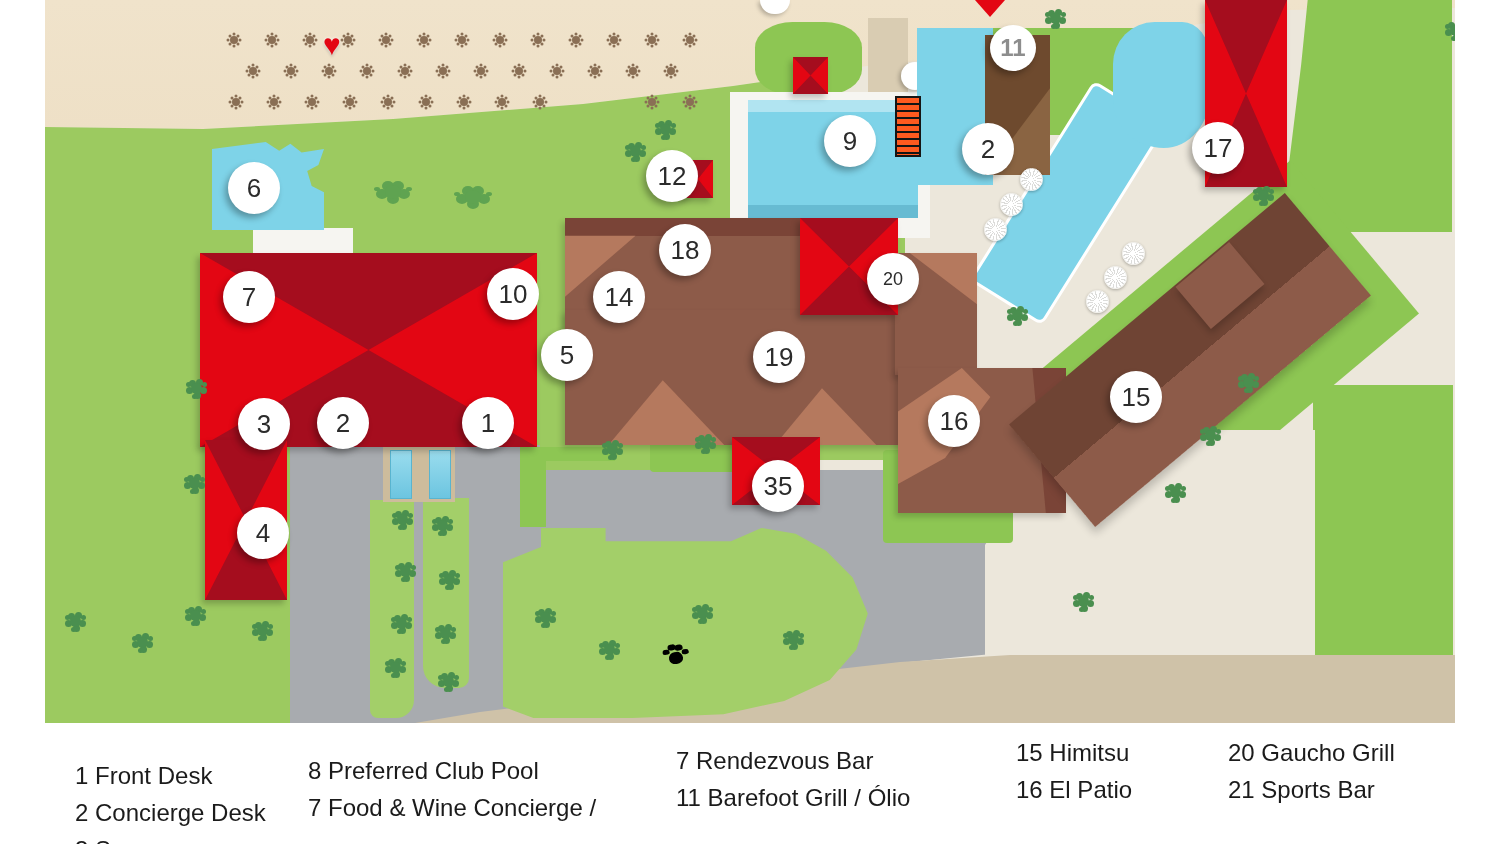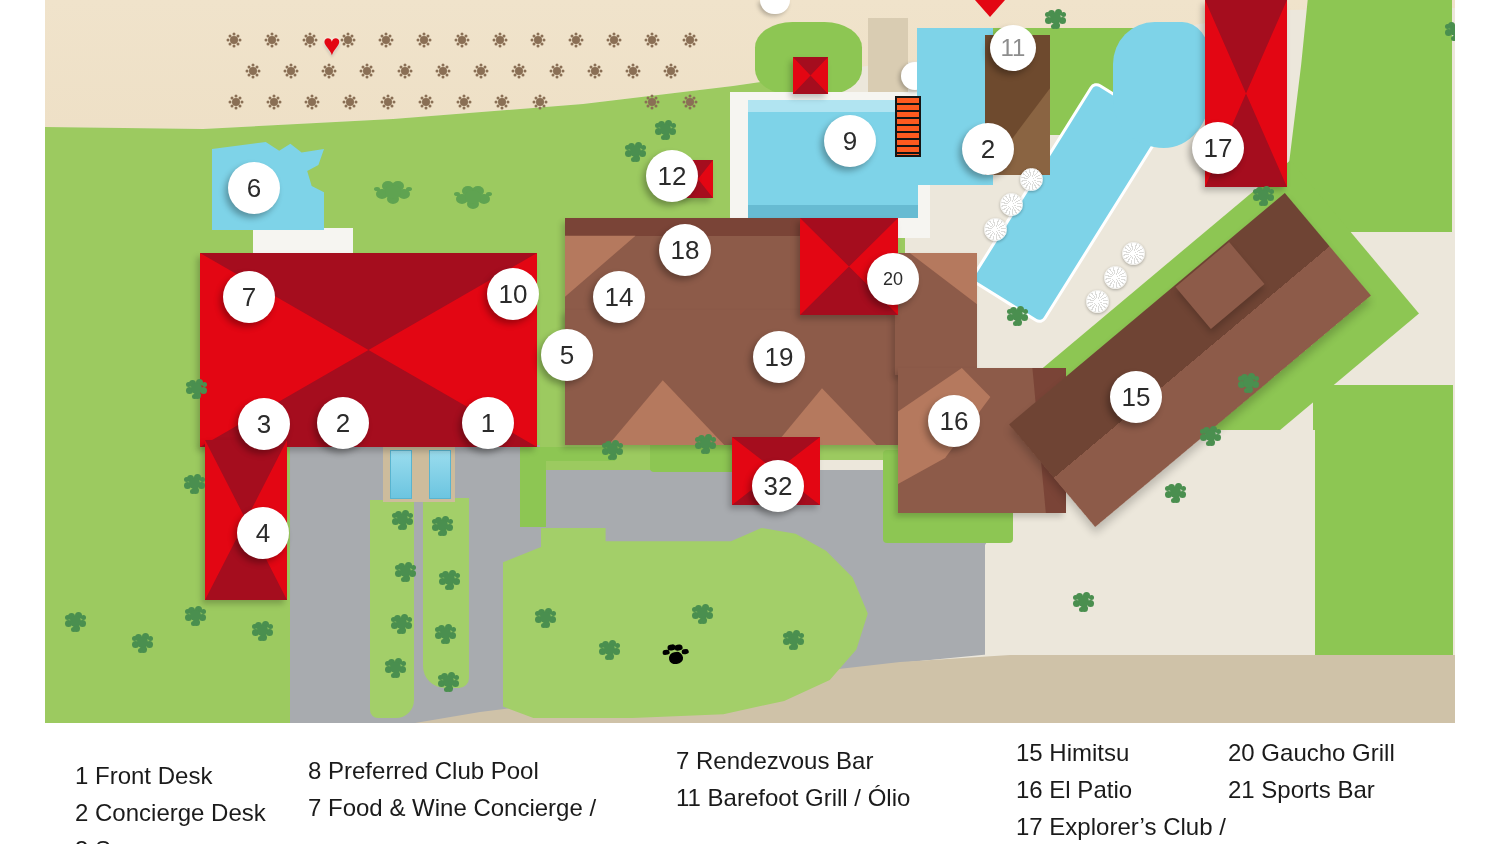--- a/index.html
+++ b/index.html
@@ -212,51 +212,50 @@
     <div id="markers">
         <div class="marker" style="left: 417px; top: 397px; height: 52px; width: 52px; font-size: 26px;">1</div>
         <div class="marker" style="left: 272px; top: 397px; height: 52px; width: 52px; font-size: 26px;">2</div>
         <div class="marker" style="left: 193px; top: 398px; height: 52px; width: 52px; font-size: 26px;">3</div>
         <div class="marker" style="left: 192px; top: 507px; height: 52px; width: 52px; font-size: 26px;">4</div>
         <div class="marker" style="left: 496px; top: 329px; height: 52px; width: 52px; font-size: 26px;">5</div>
         <div class="marker" style="left: 183px; top: 162px; height: 52px; width: 52px; font-size: 26px;">6</div>
         <div class="marker" style="left: 178px; top: 271px; height: 52px; width: 52px; font-size: 26px;">7</div>
         <div class="marker" style="left: 779px; top: 115px; height: 52px; width: 52px; font-size: 26px;">9</div>
         <div class="marker" style="left: 442px; top: 268px; height: 52px; width: 52px; font-size: 26px;">10</div>
-        <div class="marker muted" style="left: 945px; top: 25px; height: 46px; width: 46px; font-size: 24px;">11</div>
+        <div class="marker muted" style="left: 945px; top: 25px; height: 46px; width: 46px; font-size: 24px; font-weight: bold;">11</div>
         <div class="marker" style="left: 601px; top: 150px; height: 52px; width: 52px; font-size: 26px;">12</div>
         <div class="marker" style="left: 917px; top: 123px; height: 52px; width: 52px; font-size: 26px;">2</div>
         <div class="marker" style="left: 548px; top: 271px; height: 52px; width: 52px; font-size: 26px;">14</div>
         <div class="marker" style="left: 1065px; top: 371px; height: 52px; width: 52px; font-size: 26px;">15</div>
         <div class="marker" style="left: 883px; top: 395px; height: 52px; width: 52px; font-size: 26px;">16</div>
         <div class="marker" style="left: 1147px; top: 122px; height: 52px; width: 52px; font-size: 26px;">17</div>
         <div class="marker" style="left: 614px; top: 224px; height: 52px; width: 52px; font-size: 26px;">18</div>
         <div class="marker" style="left: 708px; top: 331px; height: 52px; width: 52px; font-size: 26px;">19</div>
         <div class="marker" style="left: 822px; top: 253px; height: 52px; width: 52px; font-size: 18px;">20</div>
-        <div class="marker" style="left: 707px; top: 460px; height: 52px; width: 52px; font-size: 26px;">32</div>
+        <div class="marker" style="left: 707px; top: 460px; height: 52px; width: 52px; font-size: 26px;">35</div>
       </div>
   </div>
 
   <div id="legend">
       <div class="leg-col" style="left: 75px; top: 757px;">
         <div class="leg-line">1 Front Desk</div>
         <div class="leg-line">2 Concierge Desk</div>
         <div class="leg-line">3 Spa</div>
       </div>
       <div class="leg-col" style="left: 308px; top: 752px;">
         <div class="leg-line">8 Preferred Club Pool</div>
         <div class="leg-line">7 Food &amp; Wine Concierge /</div>
       </div>
       <div class="leg-col" style="left: 676px; top: 742px;">
         <div class="leg-line">7 Rendezvous Bar</div>
         <div class="leg-line">11 Barefoot Grill / Ólio</div>
       </div>
       <div class="leg-col" style="left: 1016px; top: 734px;">
         <div class="leg-line">15 Himitsu</div>
         <div class="leg-line">16 El Patio</div>
-        <div class="leg-line">17 Explorer’s Club /</div>
       </div>
       <div class="leg-col" style="left: 1228px; top: 734px;">
         <div class="leg-line">20 Gaucho Grill</div>
         <div class="leg-line">21 Sports Bar</div>
       </div>
     </div>
 </div>
 
 </body></html>

